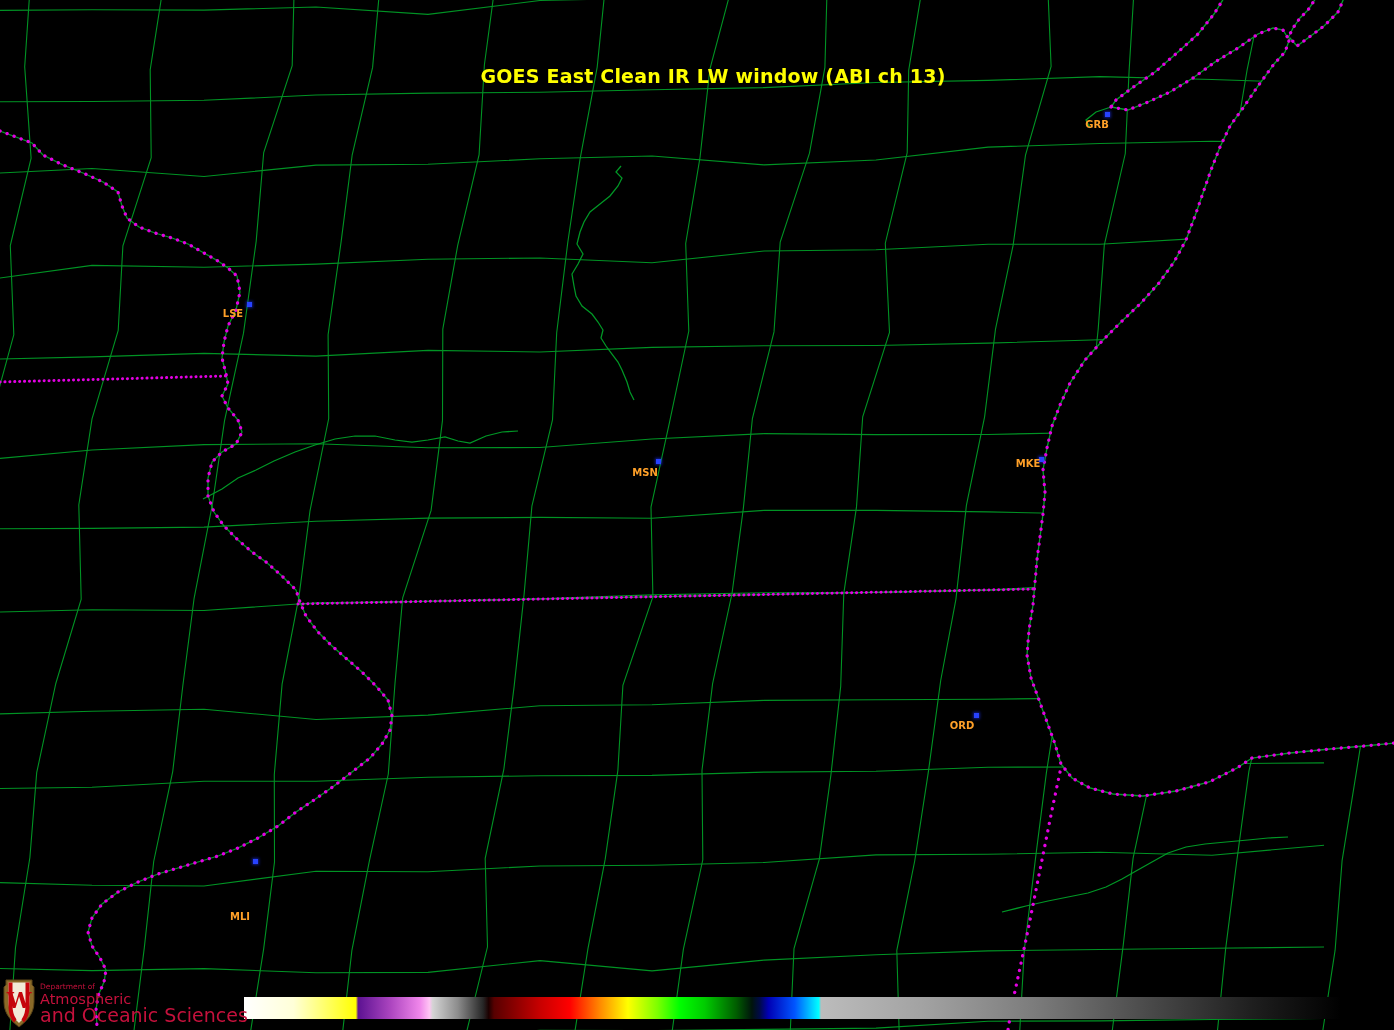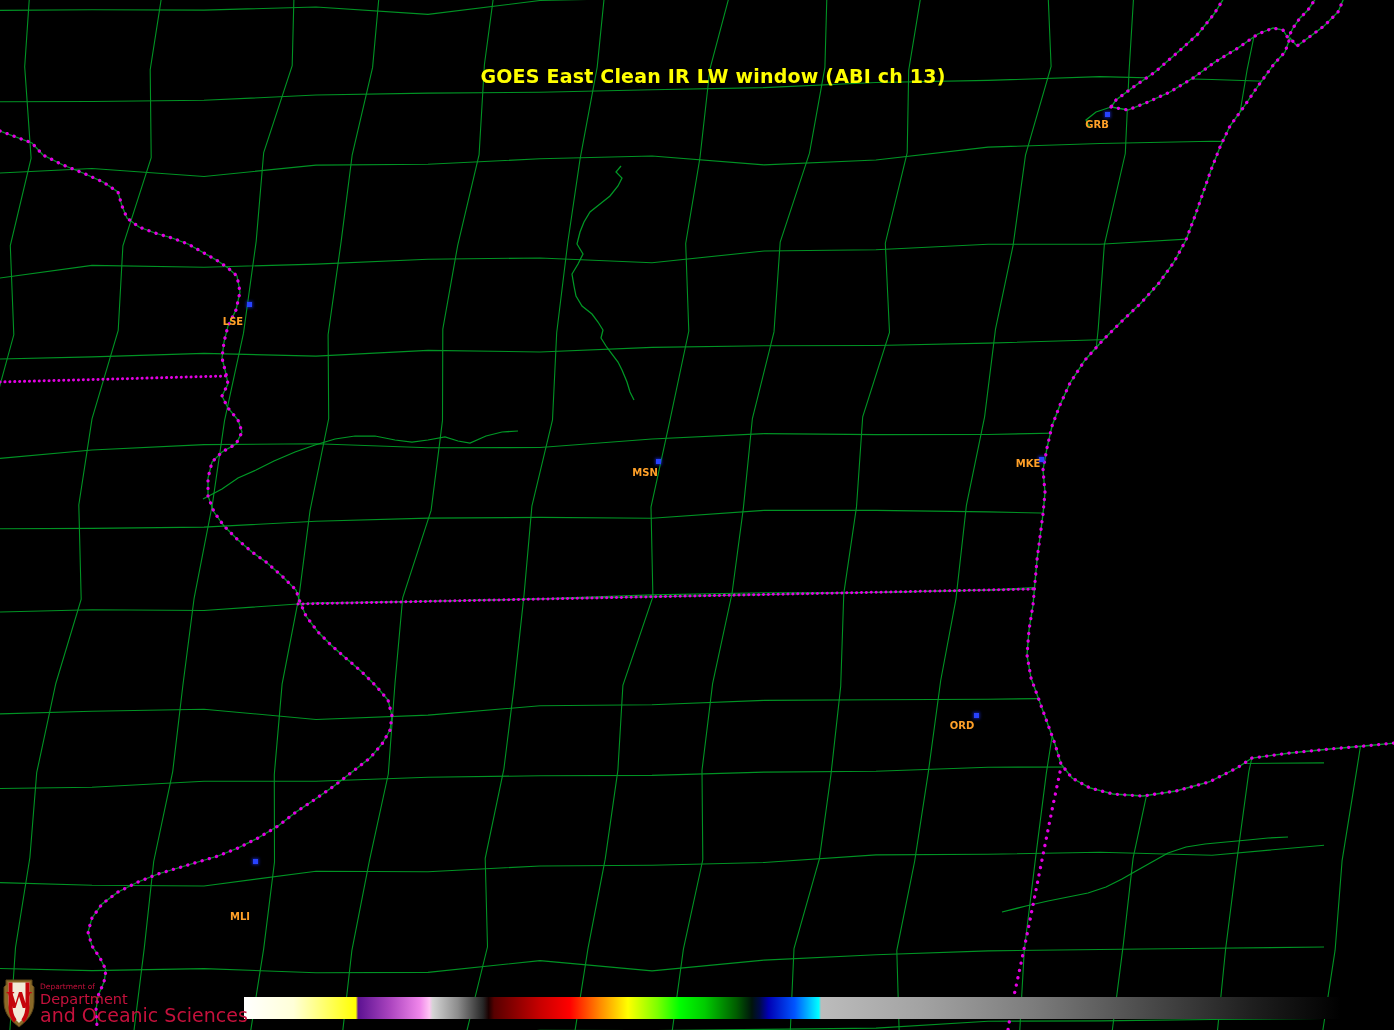--- a/index.html
+++ b/index.html
@@ -93,21 +93,21 @@
     <div>GOES East Clean IR LW window (ABI ch 13)</div>
   </div>
 
   <div>
     <div>
       <span class="station-dot" style="left: 1104.5px; top: 111.5px;"></span>
       <span class="station-label" style="left: 1097px; top: 124px;">GRB</span>
     </div>
     <div>
       <span class="station-dot" style="left: 246.5px; top: 301.5px;"></span>
-      <span class="station-label" style="left: 233px; top: 313px; margin-top: 8px;">LSE</span>
+      <span class="station-label" style="left: 233px; top: 313px;">LSE</span>
     </div>
     <div>
       <span class="station-dot" style="left: 655.5px; top: 458.5px;"></span>
       <span class="station-label" style="left: 645px; top: 472px;">MSN</span>
     </div>
     <div>
       <span class="station-dot" style="left: 1038.5px; top: 456.5px;"></span>
       <span class="station-label" style="left: 1028px; top: 463px;">MKE</span>
     </div>
     <div>
@@ -125,18 +125,18 @@
   <div class="logo">
     <svg width="32" height="52" viewBox="0 0 64 104">
       <path d="M6,6 h52 v10 l4,4 v30 c0,26 -18,40 -30,50 c-12,-10 -30,-24 -30,-50 v-30 l4,-4 Z" fill="#8a6a28" stroke="#5a4418" stroke-width="2"></path>
       <path d="M11,11 h42 v39 c0,22 -13,34 -21,42 c-8,-8 -21,-20 -21,-42 Z" fill="#f2ead8"></path>
       <path d="M11,11 h8 v46 c0,14 4,22 8,28 l-5,6 c-7,-8 -11,-18 -11,-34 Z" fill="#c5050c"></path>
       <path d="M53,11 h-8 v46 c0,14 -4,22 -8,28 l5,6 c7,-8 11,-18 11,-34 Z" fill="#c5050c"></path>
       <text x="32" y="62" text-anchor="middle" font-size="44" font-weight="bold" font-family="DejaVu Serif, Liberation Serif, serif" fill="#c5050c">W</text>
     </svg>
     <div class="logo-text">
       <div class="logo-dept">Department of</div>
-      <div class="logo-l1">Department</div>
+      <div class="logo-l1">Atmospheric</div>
       <div class="logo-l2">and Oceanic Sciences</div>
     </div>
   </div>
 
 </div>
 
 </body></html>

